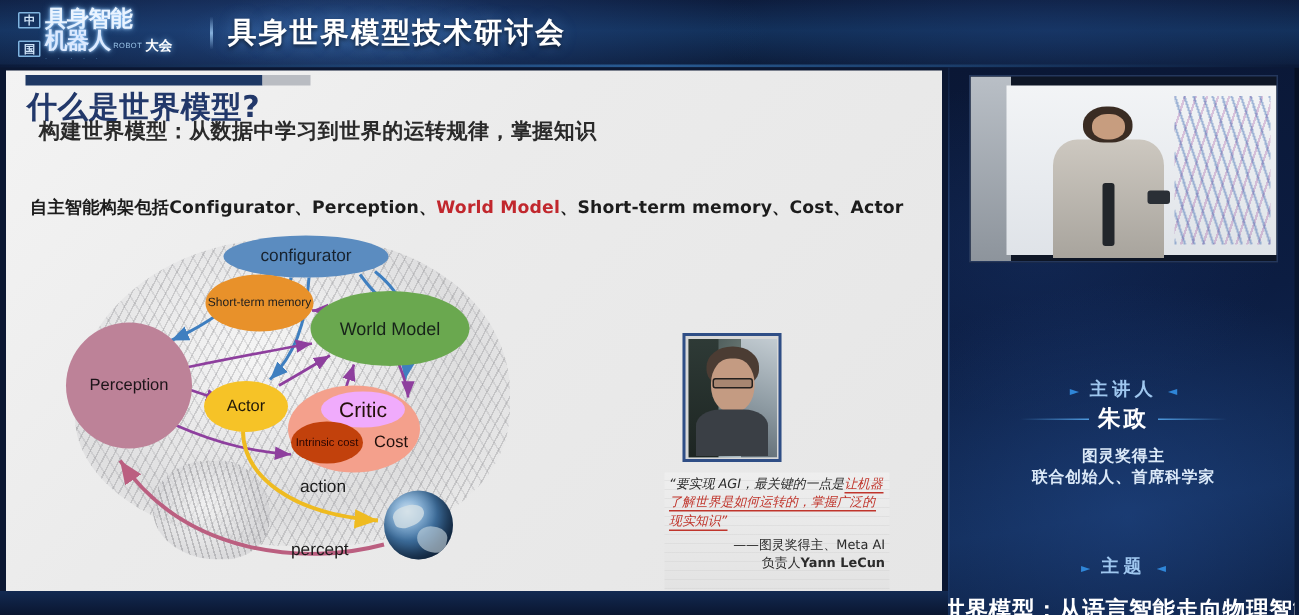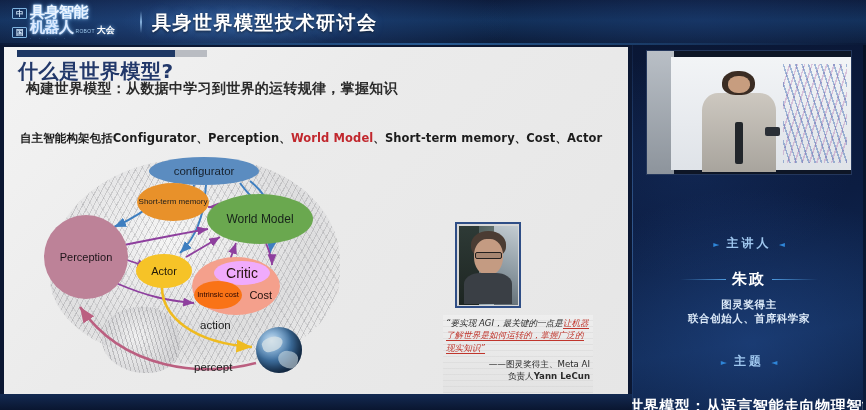--- a/index.html
+++ b/index.html
@@ -180,21 +180,21 @@
   #lbl-cost{
     position:absolute; right:8px; bottom:14px; font-size:11px; color:#20100c;
   }
   #n-critic{
     position:absolute; left:22px; top:4px; width:56px; height:24px; border-radius:50%;
     background:#f0abfc; font-size:14px; display:flex; align-items:center; justify-content:center;
     color:#231009;
   }
   #n-intrinsic{
     position:absolute; left:2px; top:24px; width:48px; height:28px; border-radius:50%;
-    background:#f97316; font-size:7.5px; line-height:8.5px; color:#2a0603;
+    background:#c2410c; font-size:7.5px; line-height:8.5px; color:#2a0603;
     display:flex; align-items:center; justify-content:center; text-align:center;
   }
   #earth{
     position:absolute; left:212px; top:170px; width:46px; height:46px;
     border-radius:50%;
     background:
       radial-gradient(circle at 34% 30%, #cfe2f2 0%, #8fb6d8 18%, #3e6f9e 45%, #1d3f68 78%, #10253f 100%);
     box-shadow:inset -5px -5px 10px rgba(0,0,0,.45);
     overflow:hidden; z-index:4;
   }
@@ -298,21 +298,21 @@
     background:#22262b; border-radius:2px;
   }
   .vid-clicker{
     position:absolute; left:58%; top:62%; width:7%; height:7%;
     background:#2a2f36; border-radius:2px;
   }
 
   .panel-label{
     position:absolute; width:234px; text-align:center;
     font-family:"DejaVu Sans",sans-serif;
-    font-size:12px; font-weight:700; color:#9fc7ef; letter-spacing:3px;
+    font-size:12px; font-weight:700; color:#9fc7ef; letter-spacing:3px;margin-top:16px;
   }
   .panel-label .tri{ color:#2f86d8; font-size:8px; letter-spacing:0; }
   #label-speaker{ left:0; top:190px; }
   #label-topic{  left:0; top:308px; }
 
   #speaker-name{
     position:absolute; left:0; top:225px; width:234px; text-align:center;
     font-family:"DejaVu Sans",sans-serif;
     font-size:15px; font-weight:900; color:#ffffff; letter-spacing:2px;
   }

